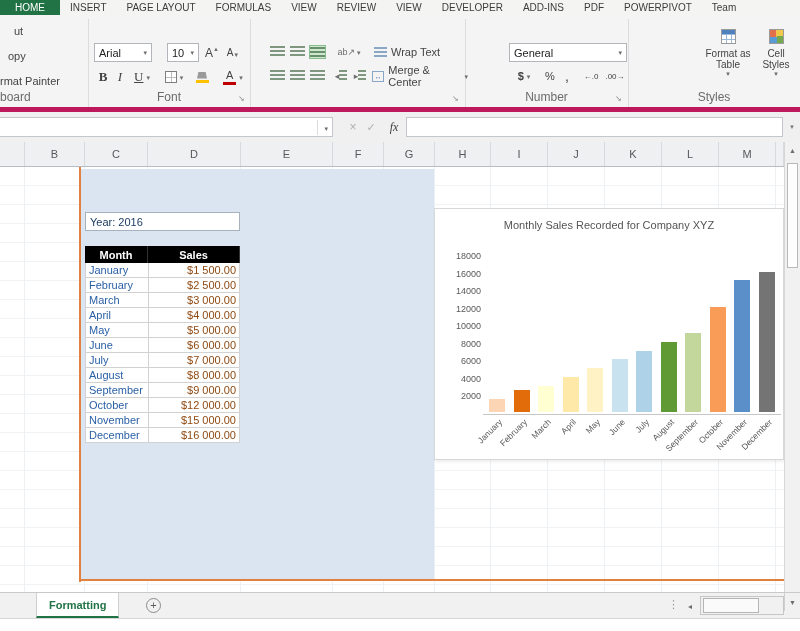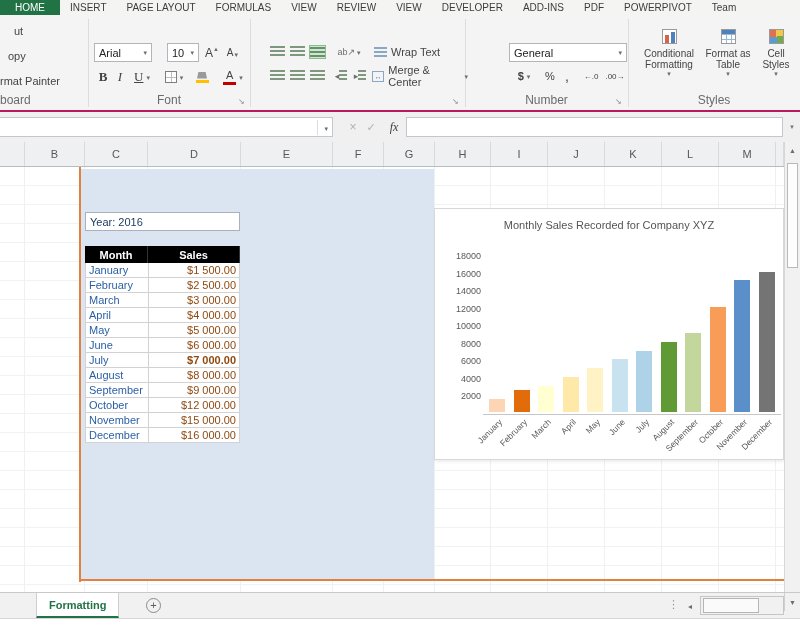--- a/index.html
+++ b/index.html
@@ -6,21 +6,21 @@
   html,body{background:#fff;}
   body{font-family:"Liberation Sans",sans-serif;-webkit-font-smoothing:antialiased;}
   #app{position:relative;width:800px;height:631px;overflow:hidden;background:#fff;}
 
   
   #tab-strip{position:absolute;left:0;top:0;width:800px;height:15px;background:#f4f4f2;display:flex;align-items:stretch;white-space:nowrap;overflow:hidden;}
   .rtab{font-size:10px;line-height:15px;padding:0 10px;color:#3c3c3c;}
   .rtab.active{color:#fff;padding:0 15px;}
 
   
-  #ribbon{position:absolute;left:0;top:15px;width:800px;height:97px;background:#f4f4f4;border-bottom:2px solid #be185d;overflow:hidden;}
+  #ribbon{position:absolute;left:0;top:15px;width:800px;height:97px;background:#f4f4f4;border-bottom:5px solid #be185d;overflow:hidden;}
   .gsep{position:absolute;top:4px;height:88px;width:1px;background:#dcdcdc;}
   .glabel{position:absolute;bottom:3px;font-size:12px;color:#6b6b6b;text-align:center;}
   .launcher{position:absolute;bottom:4px;font-size:8px;color:#8a8a8a;line-height:8px;}
   .rtext{position:absolute;font-size:11px;color:#444;white-space:nowrap;}
   .combo{position:absolute;height:19px;background:#fff;border:1px solid #b2b6bb;display:flex;align-items:center;padding:0 4px;font-size:11px;color:#222;}
   .combo .caret{margin-left:auto;}
   .caret{font-size:7px;color:#6d6d6d;line-height:1;}
   .rbtn{position:absolute;display:flex;align-items:center;justify-content:center;font-size:11px;color:#444;}
   .serifB{font-family:"Liberation Serif",serif;font-weight:bold;font-size:13px;}
   .serifI{font-family:"Liberation Serif",serif;font-style:italic;font-size:13px;}
@@ -217,25 +217,20 @@
       <span style="font-weight:bold">$</span>
       <span class="caret" style="margin-left:3px">▾</span>
     </span>
     <span class="rbtn" style="left:542px;top:52px;width:16px;height:18px">%</span>
     <span class="rbtn" style="left:560px;top:52px;width:14px;height:18px;font-size:14px">,</span>
     <span class="rbtn" style="left:580px;top:52px;width:22px;height:18px;font-size:8px">←.0</span>
     <span class="rbtn" style="left:604px;top:52px;width:22px;height:18px;font-size:8px">.00→</span>
     <span class="glabel" style="left:465px;width:163px">Number</span>
     <span class="launcher" style="left:615px">↘</span>
 
-    <div class="style-btn" style="left:638px;width:62px">
-      <span class="sicon cf-icon"></span>
-      <span class="slabel">Conditional Formatting</span>
-      <span class="caret">▾</span>
-    </div>
     <div class="style-btn" style="left:703px;width:50px">
       <span class="sicon ft-icon"></span>
       <span class="slabel" style="width:48px">Format as Table</span>
       <span class="caret">▾</span>
     </div>
     <div class="style-btn" style="left:755px;width:42px">
       <span class="sicon cs-icon"></span>
       <span class="slabel" style="width:40px">Cell Styles</span>
       <span class="caret">▾</span>
     </div>
@@ -318,21 +313,21 @@
         <div class="srow">
           <div class="cell-month" style="color: rgb(42, 95, 165);">May</div>
           <div class="cell-sales" style="color: rgb(143, 74, 18);">$5 000.00</div>
         </div>
         <div class="srow">
           <div class="cell-month" style="color: rgb(42, 95, 165);">June</div>
           <div class="cell-sales" style="color: rgb(143, 74, 18);">$6 000.00</div>
         </div>
         <div class="srow">
           <div class="cell-month" style="color: rgb(42, 95, 165);">July</div>
-          <div class="cell-sales" style="color: rgb(143, 74, 18); font-weight: bold;">$7 000.00</div>
+          <div class="cell-sales" style="color: rgb(143, 74, 18);">$7 000.00</div>
         </div>
         <div class="srow">
           <div class="cell-month" style="color: rgb(42, 95, 165);">August</div>
           <div class="cell-sales" style="color: rgb(143, 74, 18);">$8 000.00</div>
         </div>
         <div class="srow">
           <div class="cell-month" style="color: rgb(42, 95, 165);">September</div>
           <div class="cell-sales" style="color: rgb(143, 74, 18);">$9 000.00</div>
         </div>
         <div class="srow">

